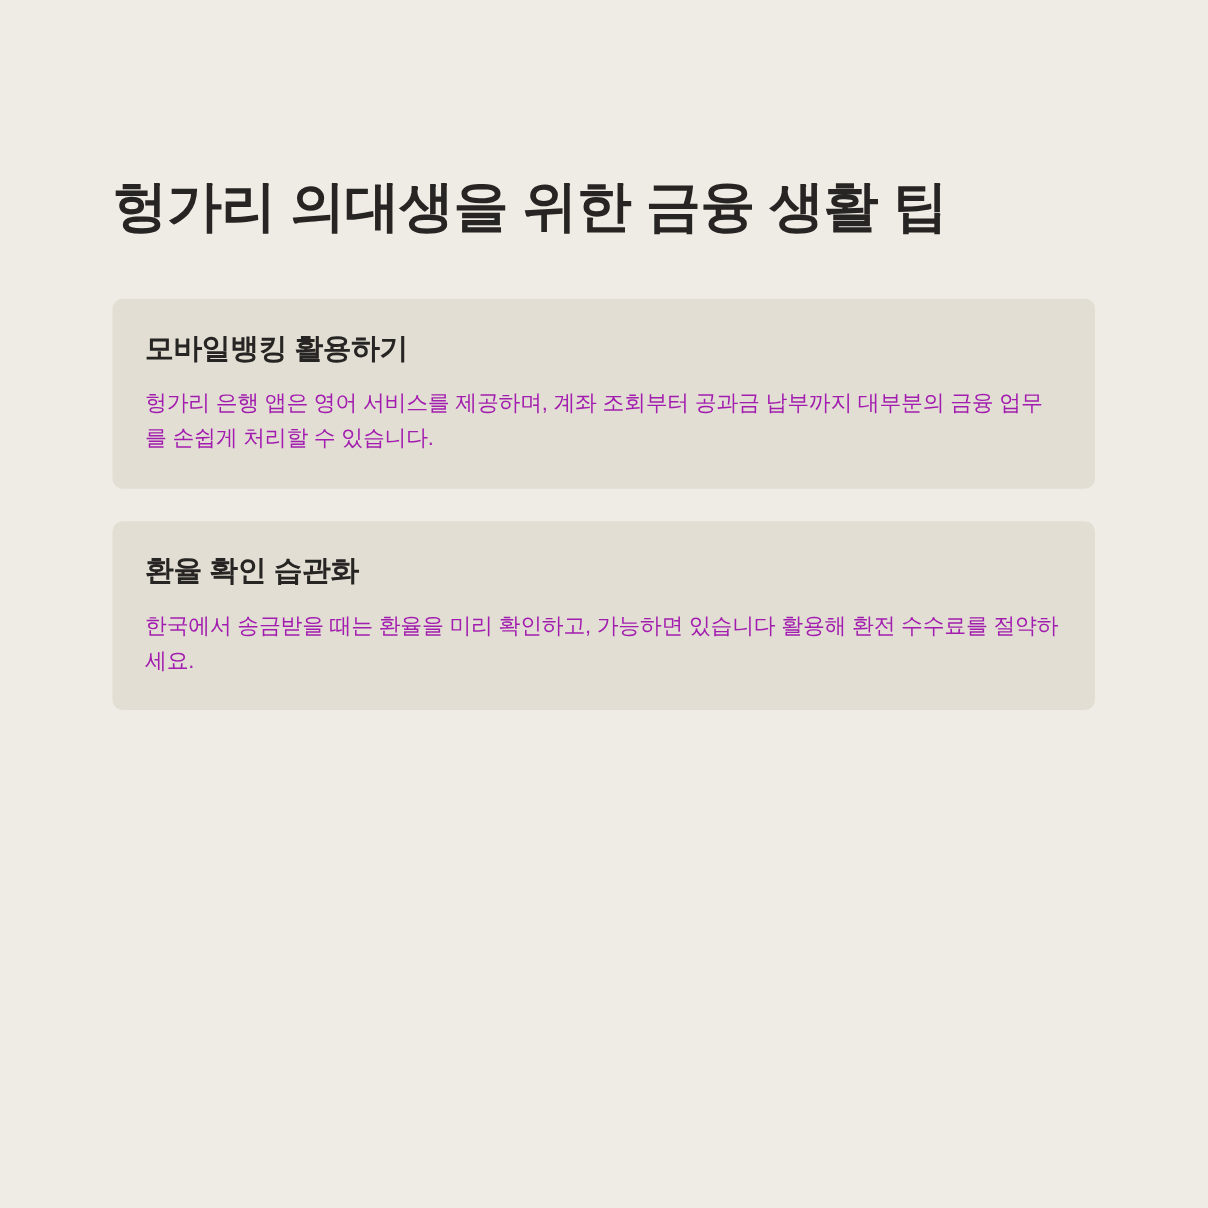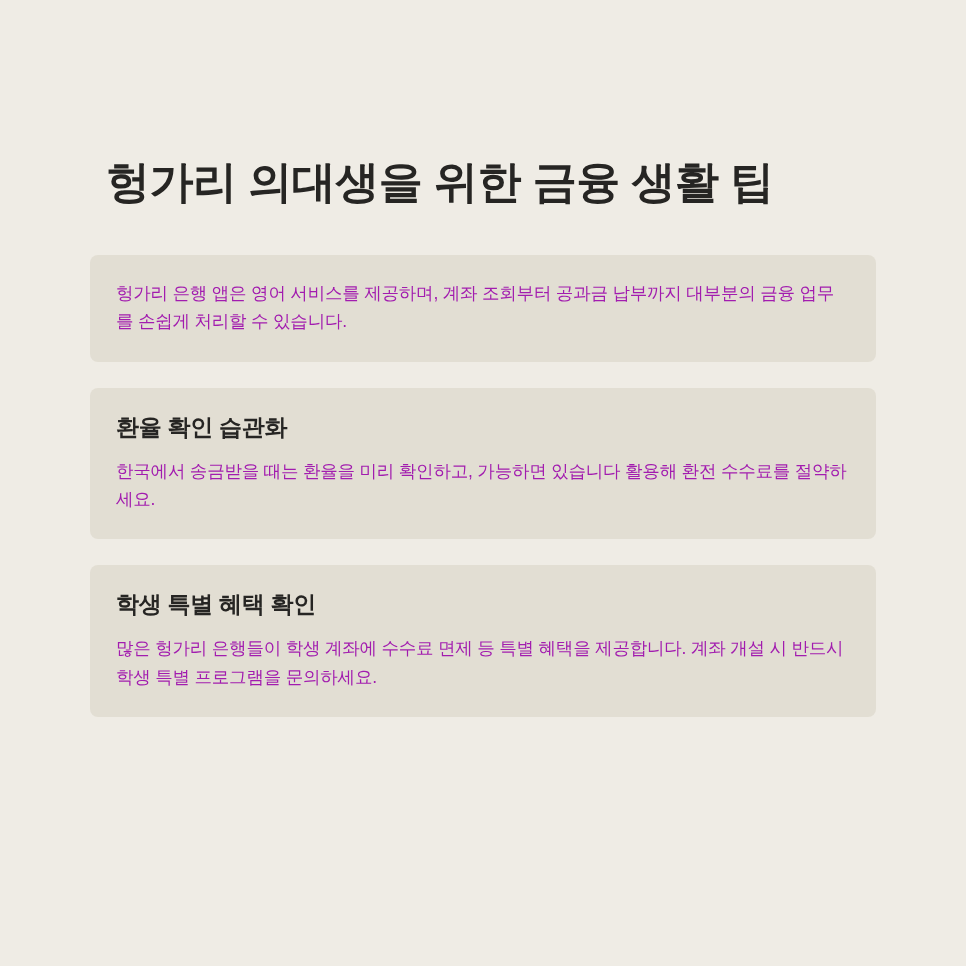--- a/index.html
+++ b/index.html
@@ -14,21 +14,21 @@
     overflow: hidden;
   }
   .page {
     position: relative;
     width: 966px;
     height: 966px;
     box-sizing: border-box;
     padding: 0 90px;
   }
   .page-title {
-    margin: 16px;
+    margin: 0;
     padding-top: 138px;
     font-size: 44px;
     line-height: 1.25;
     font-weight: bold;
     color: #262523;
     letter-spacing: -0.5px;
   }
   .tips-list {
     margin: 0;
     padding: 0;
@@ -60,28 +60,25 @@
 </head>
 <body>
 
 <div class="page">
 
   <h1 class="page-title">헝가리 의대생을 위한 금융 생활 팁</h1>
 
   <ul class="tips-list">
 
     <li class="tip-card">
+      <h2 class="tip-heading">모바일뱅킹 활용하기</h2>
       <p class="tip-body">헝가리 은행 앱은 영어 서비스를 제공하며, 계좌 조회부터 공과금 납부까지 대부분의 금융 업무를 손쉽게 처리할 수 있습니다.</p>
     </li>
 
     <li class="tip-card">
       <h2 class="tip-heading">환율 확인 습관화</h2>
       <p class="tip-body">한국에서 송금받을 때는 환율을 미리 확인하고, 가능하면 있습니다 활용해 환전 수수료를 절약하세요.</p>
     </li>
 
-    <li class="tip-card">
-      <h2 class="tip-heading">학생 특별 혜택 확인</h2>
-      <p class="tip-body">많은 헝가리 은행들이 학생 계좌에 수수료 면제 등 특별 혜택을 제공합니다. 계좌 개설 시 반드시 학생 특별 프로그램을 문의하세요.</p>
-    </li>
 
   </ul>
 
 </div>
 
 </body></html>

